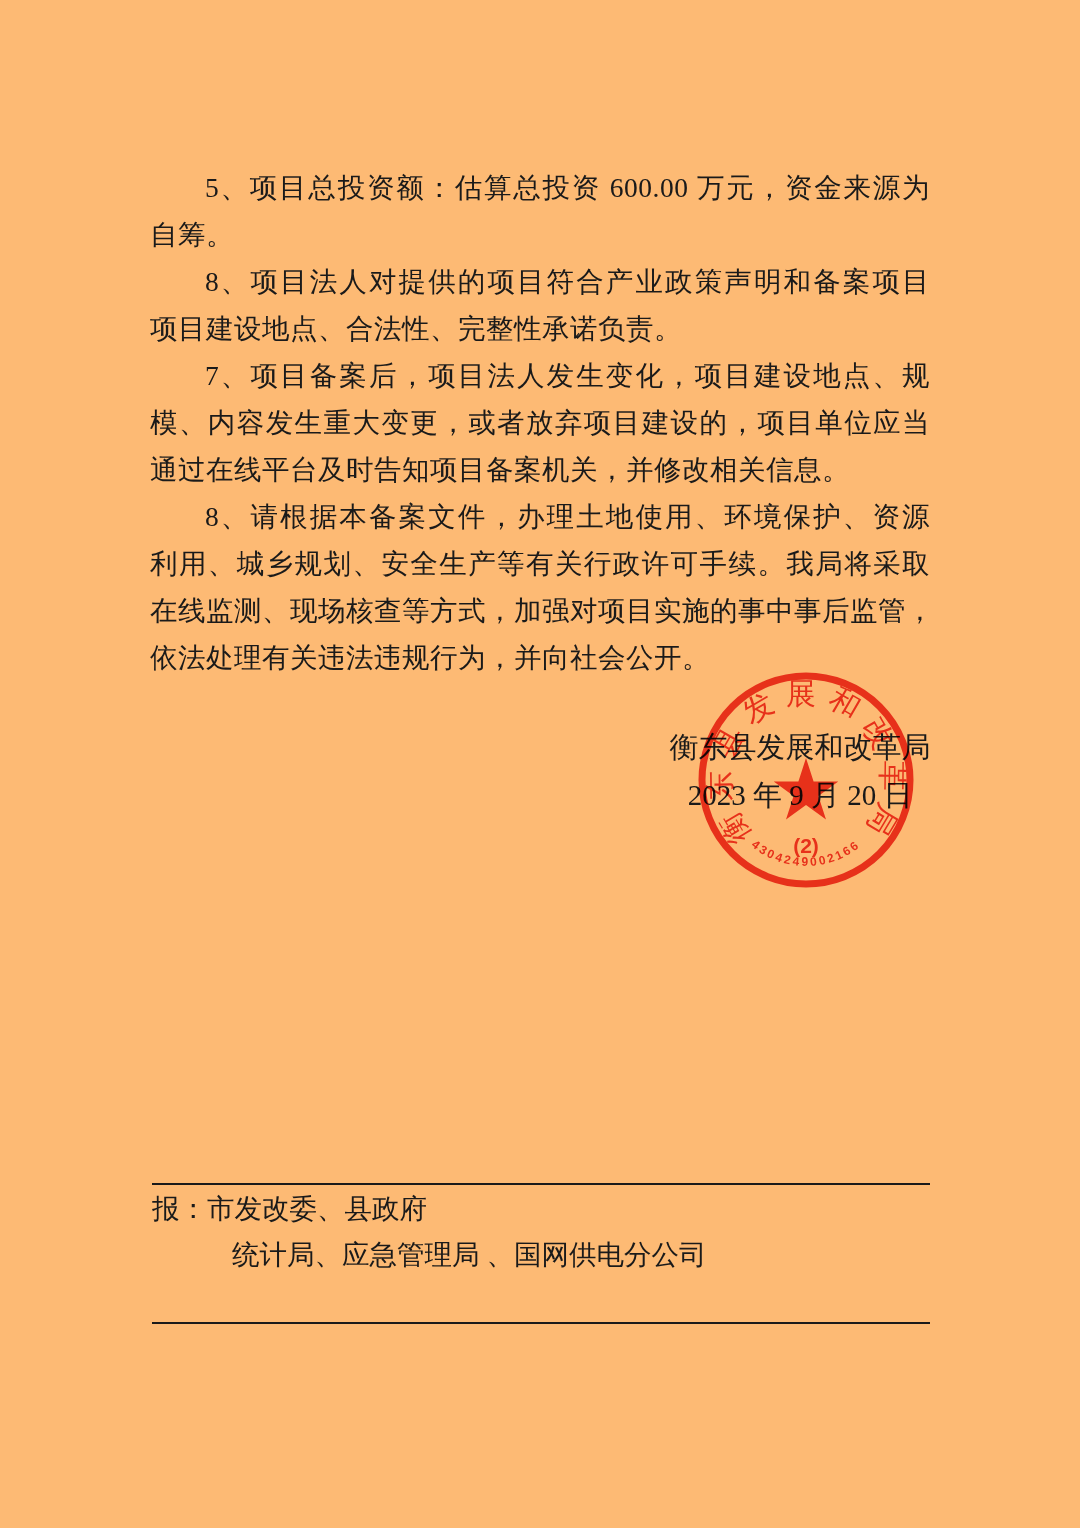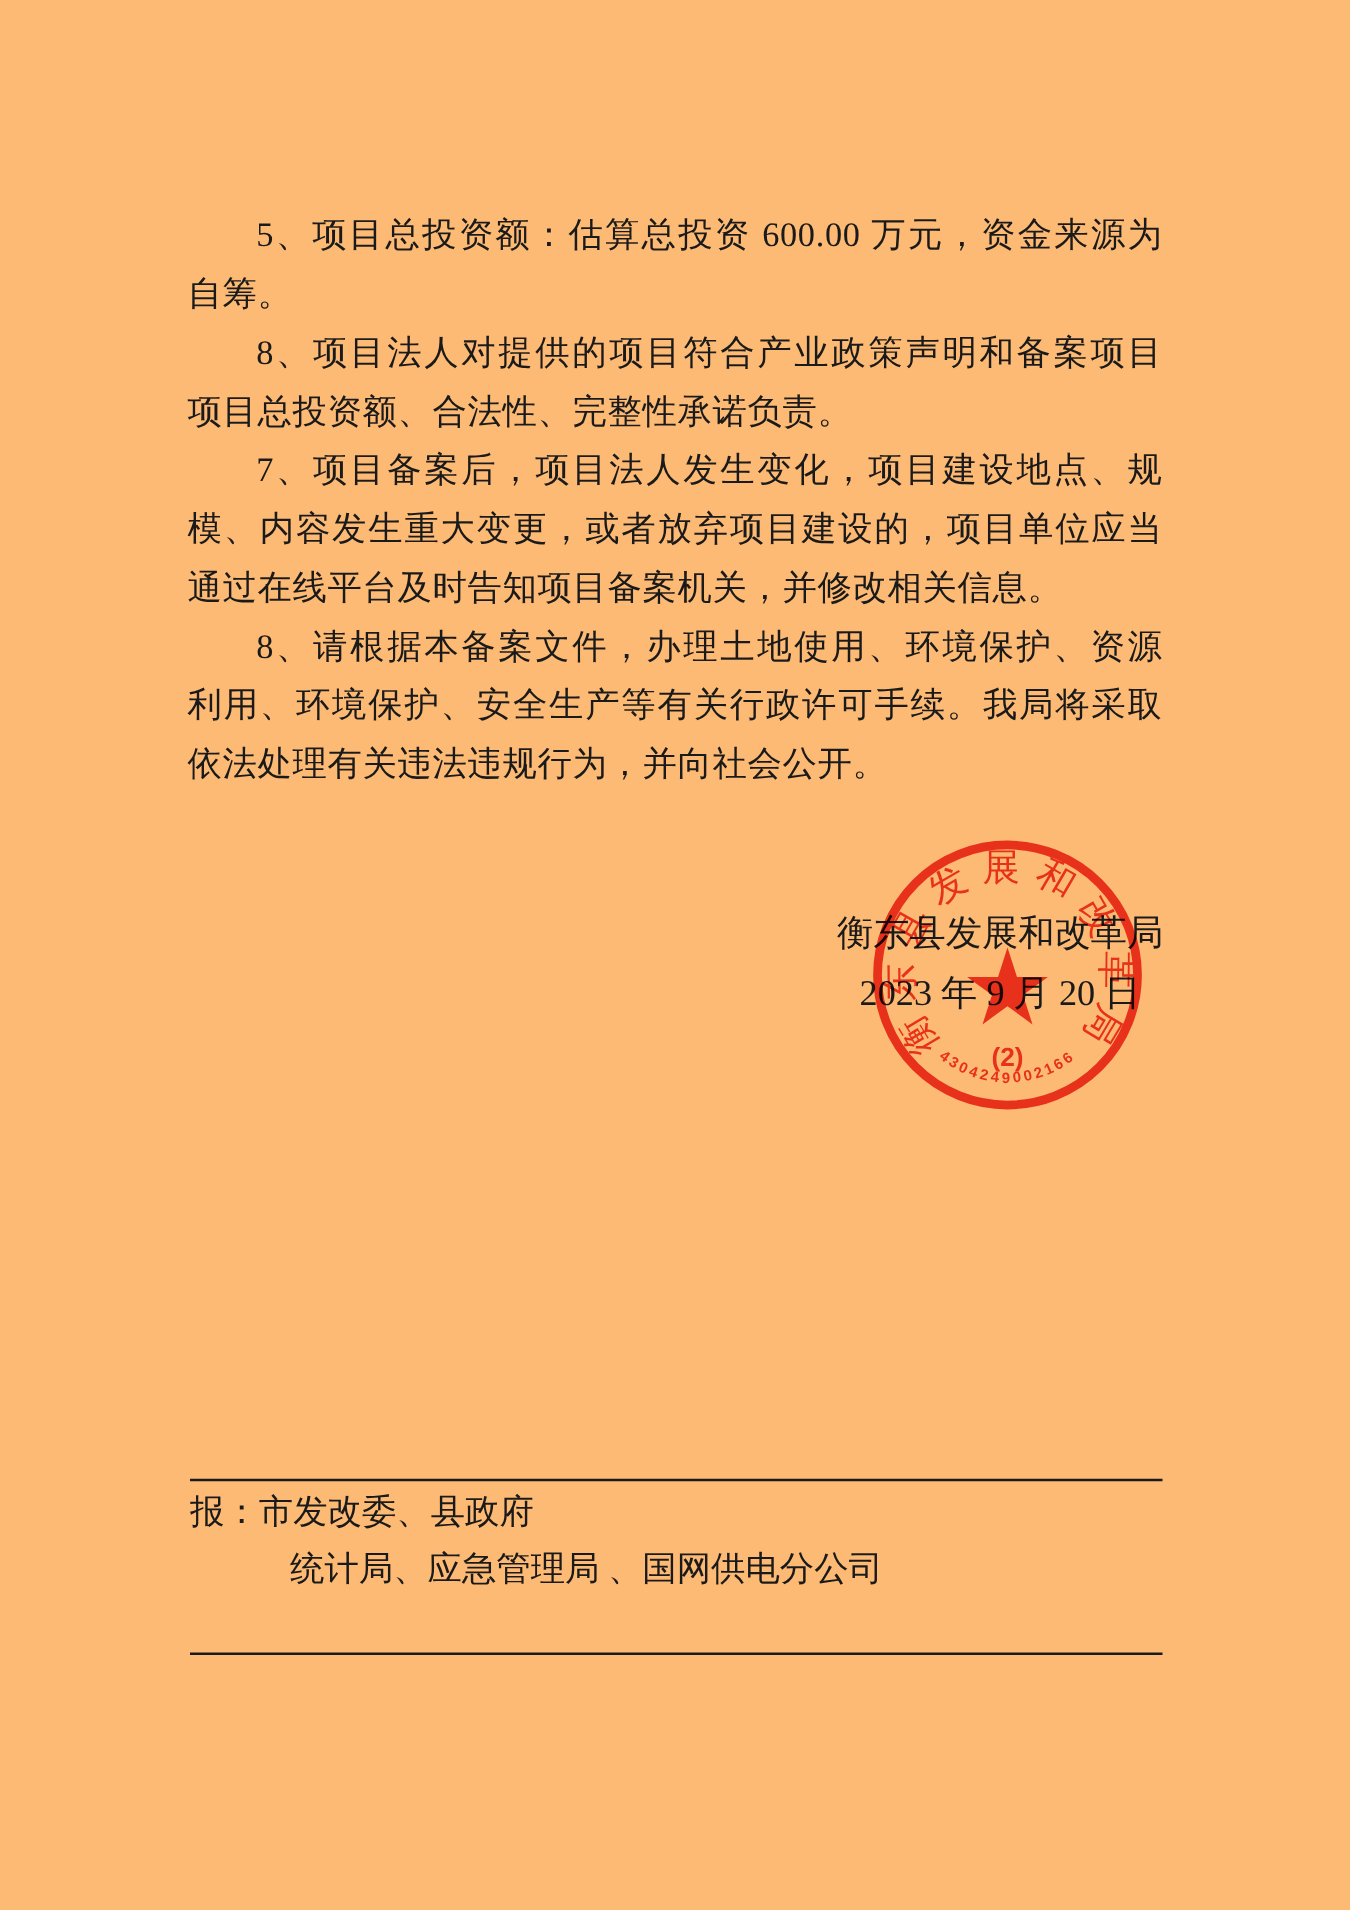--- a/index.html
+++ b/index.html
@@ -104,26 +104,27 @@
 </style>
 </head>
 <body>
 
 <div class="page">
 
   <div class="body">
       <div class="body-line first">5、项目总投资额：估算总投资 600.00 万元，资金来源为</div>
       <div class="body-line last">自筹。</div>
       <div class="body-line first">8、项目法人对提供的项目符合产业政策声明和备案项目</div>
-      <div class="body-line last">项目总投资额、合法性、完整性承诺负责。</div>
+      <div class="body-line last">项目建设地点、合法性、完整性承诺负责。</div>
       <div class="body-line first">7、项目备案后，项目法人发生变化，项目建设地点、规</div>
       <div class="body-line">模、内容发生重大变更，或者放弃项目建设的，项目单位应当</div>
       <div class="body-line last">通过在线平台及时告知项目备案机关，并修改相关信息。</div>
       <div class="body-line first">8、请根据本备案文件，办理土地使用、环境保护、资源</div>
-      <div class="body-line">利用、环境保护、安全生产等有关行政许可手续。我局将采取</div>
+      <div class="body-line">利用、城乡规划、安全生产等有关行政许可手续。我局将采取</div>
+      <div class="body-line">在线监测、现场核查等方式，加强对项目实施的事中事后监管，</div>
       <div class="body-line last">依法处理有关违法违规行为，并向社会公开。</div>
     </div>
 
   <div class="signature">
     <div>衡东县发展和改革局</div>
     <div>2023 年 9 月 20 日</div>
   </div>
 
   <svg class="seal" viewBox="0 0 220 220" xmlns="http://www.w3.org/2000/svg">
     <circle class="seal-ring" cx="110" cy="110" r="104"></circle>

